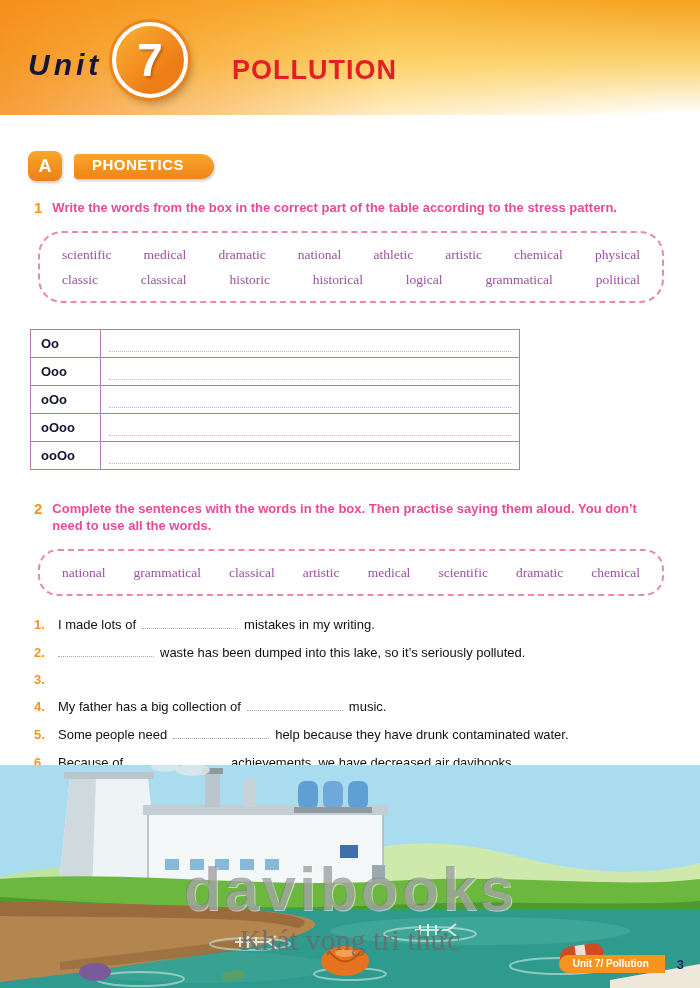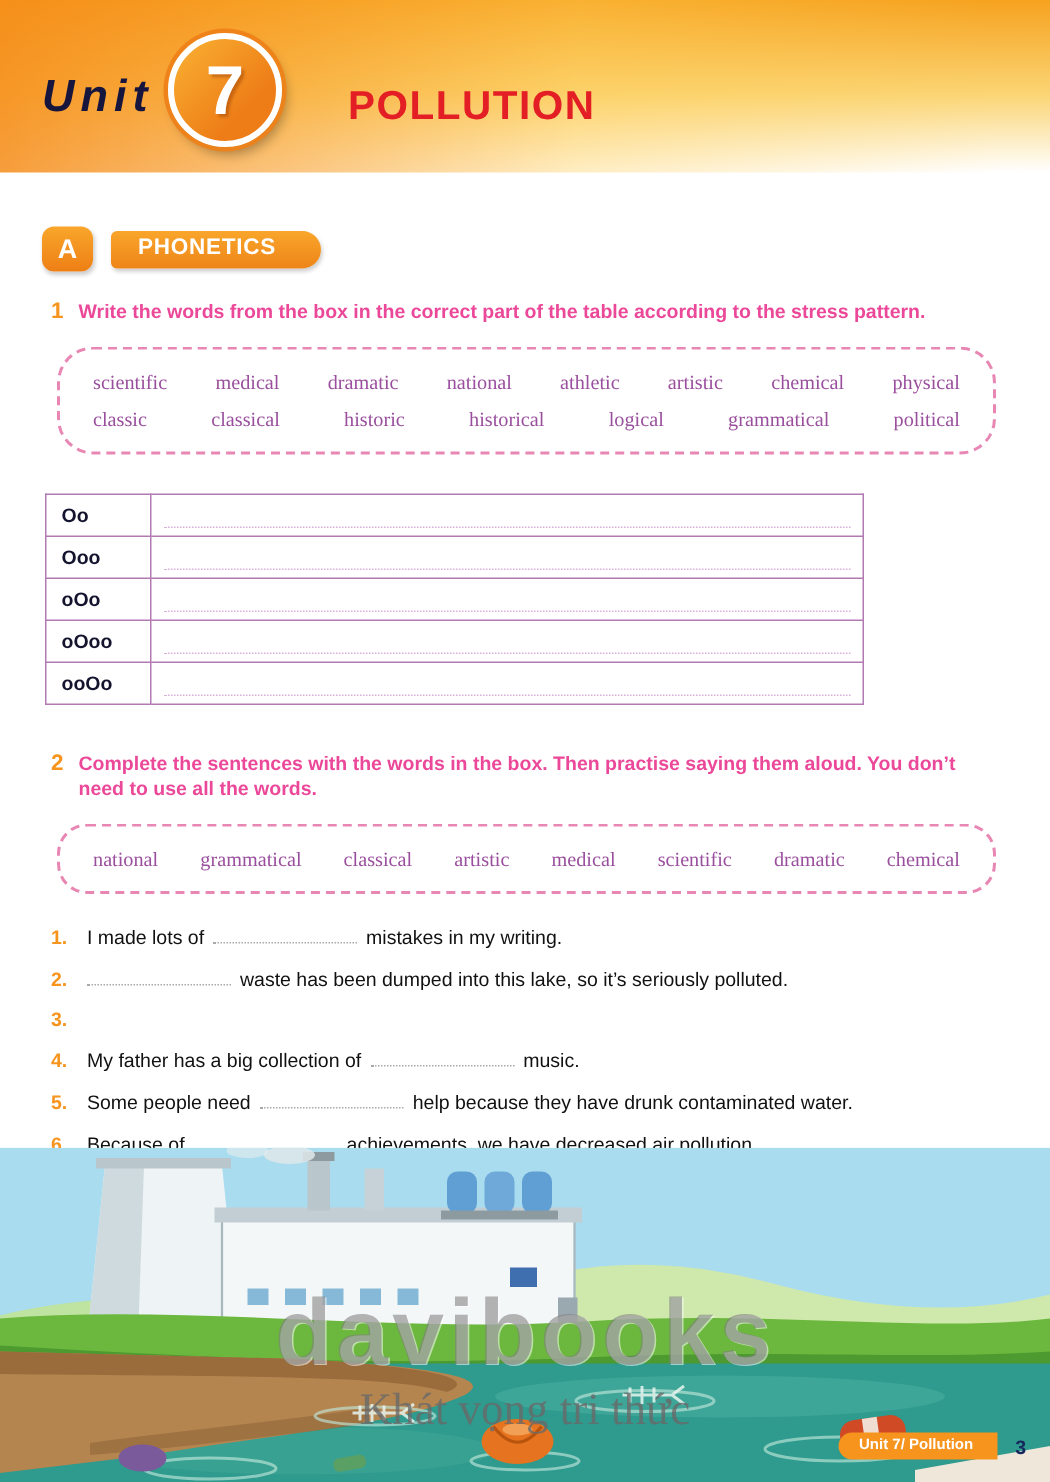--- a/index.html
+++ b/index.html
@@ -79,21 +79,21 @@
     border: 2px dashed #e887b3;
     border-radius: 24px;
     padding: 9px 22px;
   }
   .wb-row { display: flex; justify-content: space-between; line-height: 25px; font-family: Liberation Serif, serif; }
   .wb-word { color: #9a4f9e; font-size: 13.5px; }
 
   
   .stress-table {
     margin: 26px 0 0 30px;
-    width: 546px;
+    width: 490px;
     border-collapse: collapse;
   }
   .stress-table td { border: 1.6px solid #b27ab2; height: 28px; }
   .stress-table td.label {
     width: 70px; padding-left: 10px;
     font-weight: bold; font-size: 13px; color: #14142e;
   }
   .stress-table td.blank-cell { position: relative; }
   .stress-table .guide {
     position: absolute; left: 8px; right: 8px; bottom: 5px;
@@ -259,21 +259,21 @@
     <div class="sentence">
       <span class="s-num">4.</span>
       <span class="s-text"><span>My father has a big collection of</span><span class="blank"></span><span>music.</span></span>
     </div>
     <div class="sentence">
       <span class="s-num">5.</span>
       <span class="s-text"><span>Some people need</span><span class="blank"></span><span>help because they have drunk contaminated water.</span></span>
     </div>
     <div class="sentence">
       <span class="s-num">6.</span>
-      <span class="s-text"><span>Because of</span><span class="blank"></span><span>achievements, we have decreased air pollution.</span></span>
+      <span class="s-text"><span>Because of</span><span class="blank"></span><span>achievements, we have decreased air davibooks.</span></span>
     </div>
   </div>
 
   <div class="illustration">
     <svg viewBox="0 0 700 223" width="700" height="223">
 
       <rect x="0" y="0" width="700" height="142" fill="#a9dcee"></rect>
 
       <path d="M300,108 Q400,58 520,92 Q620,118 700,98 L700,142 L300,142 Z" fill="#cfe9ac"></path>
       <path d="M0,112 Q80,92 175,108 L175,142 L0,142 Z" fill="#bfe3a0"></path>

